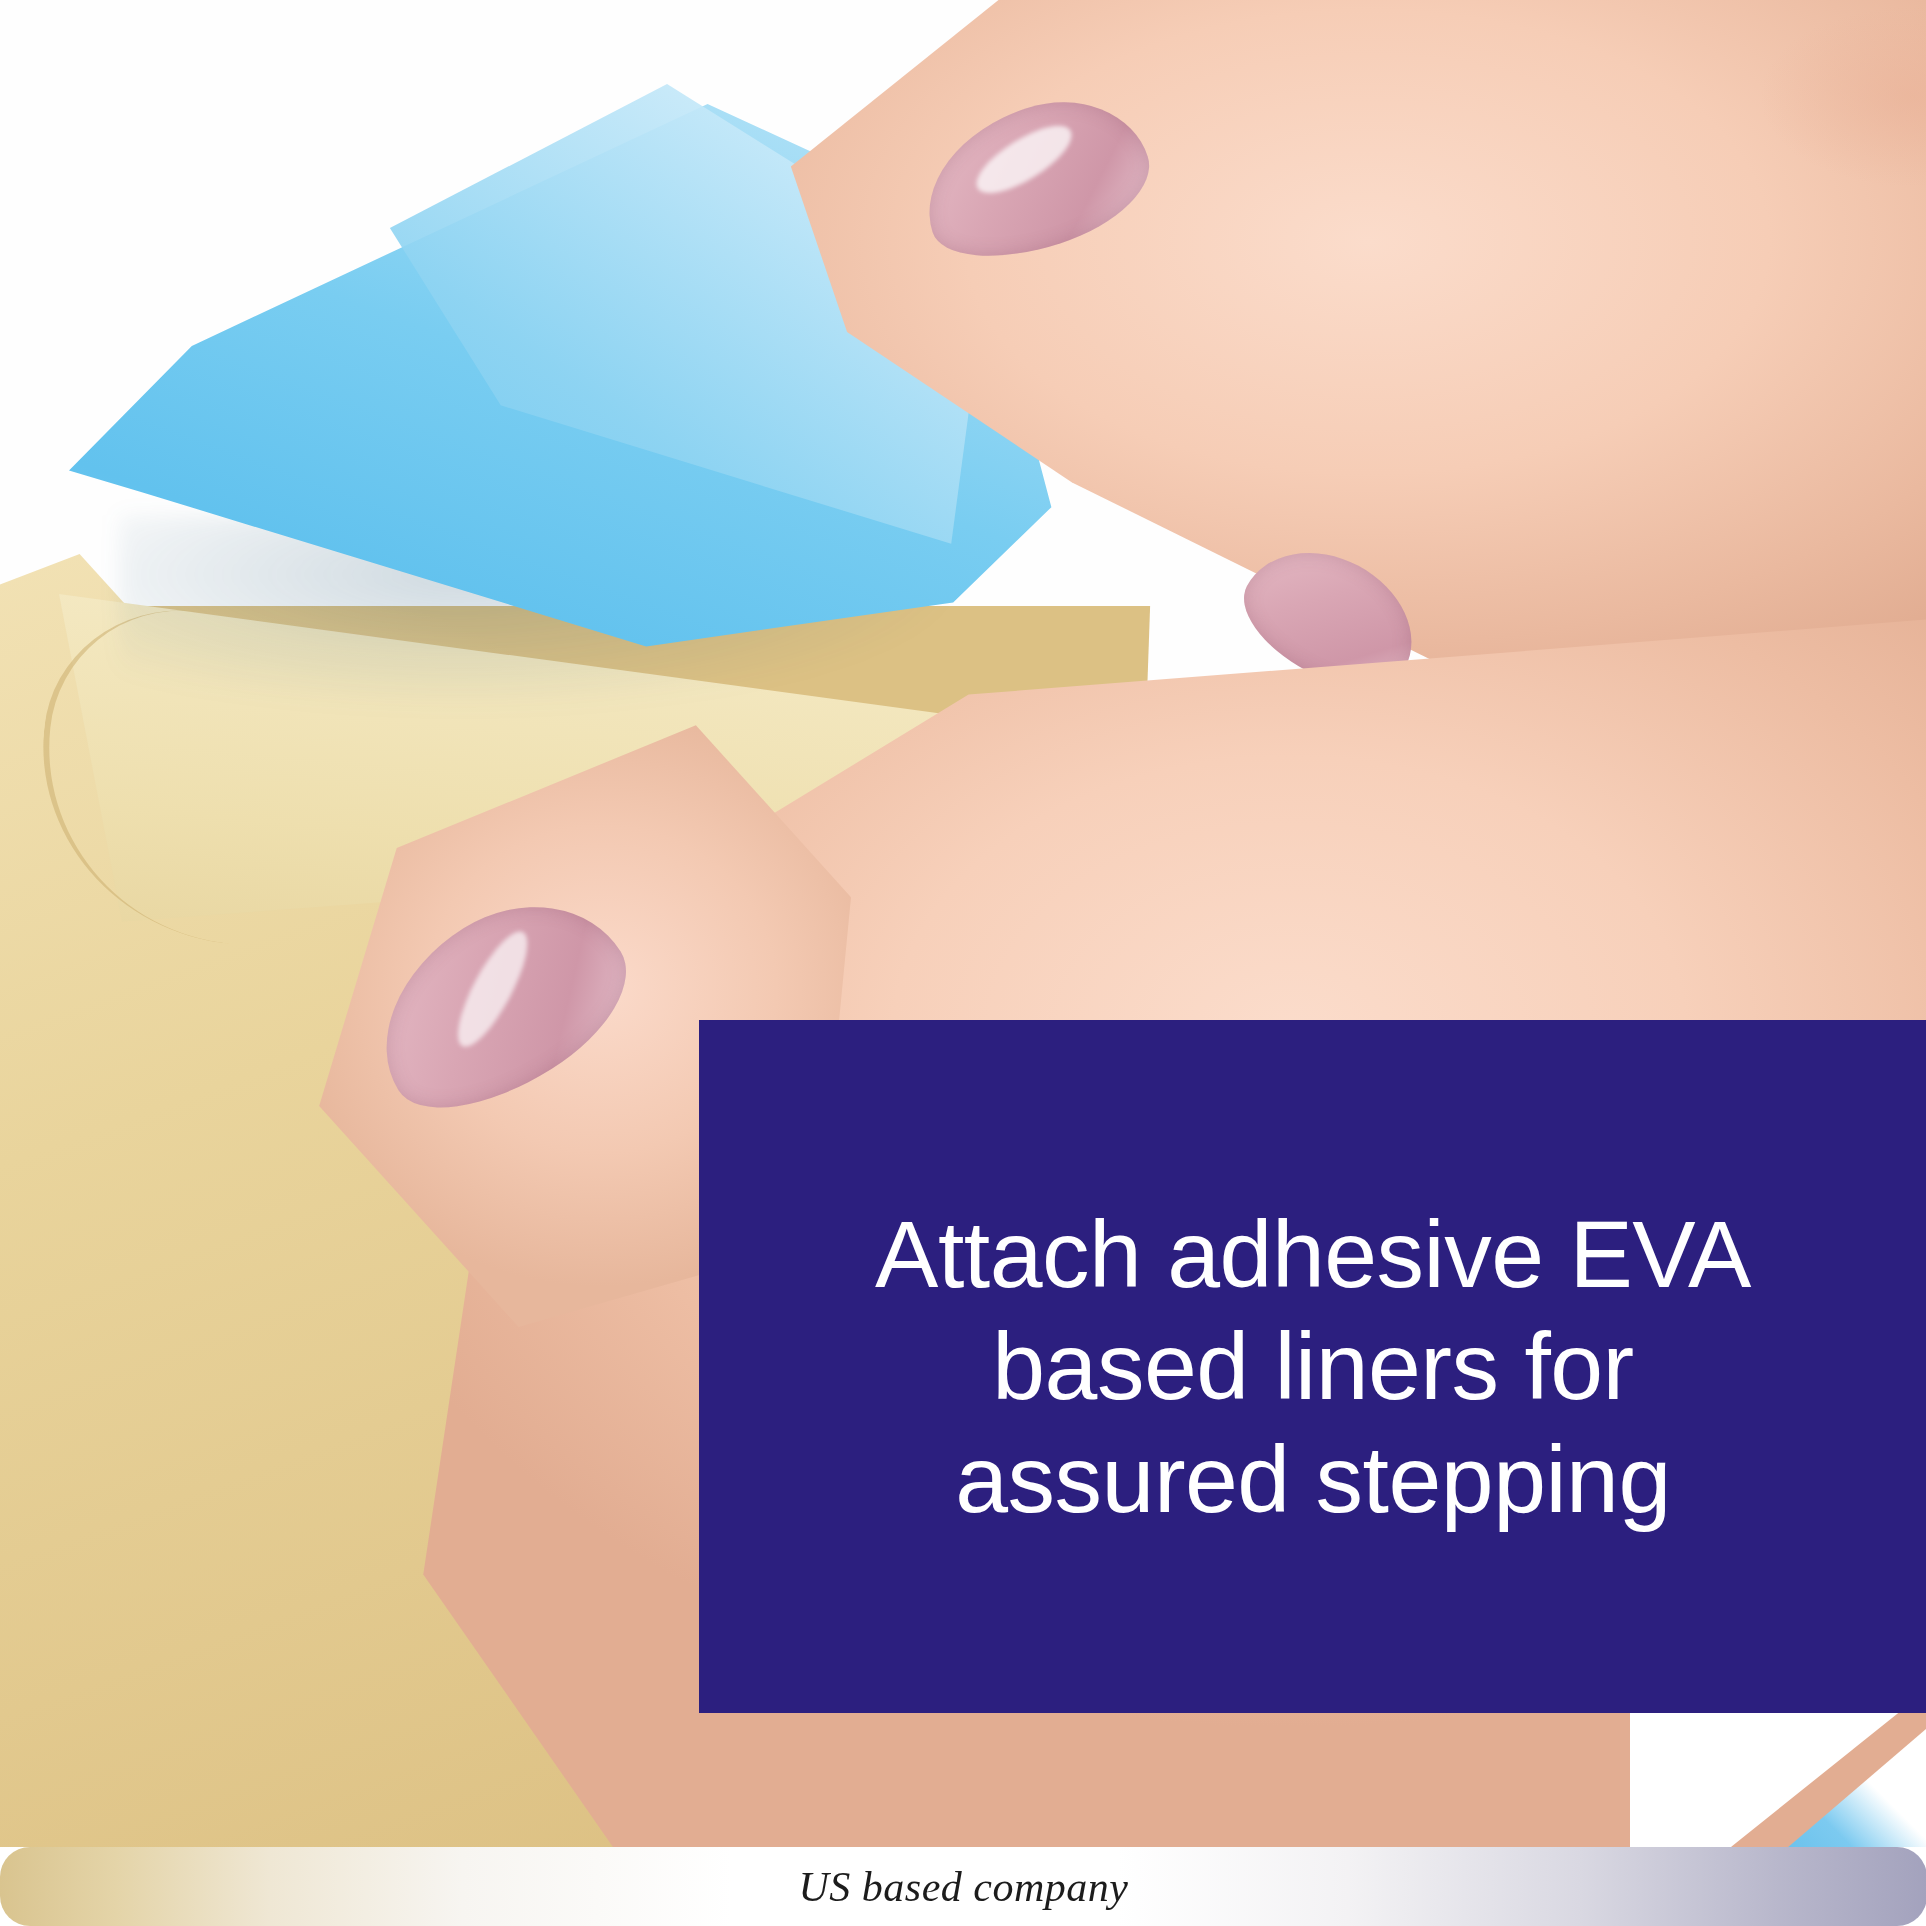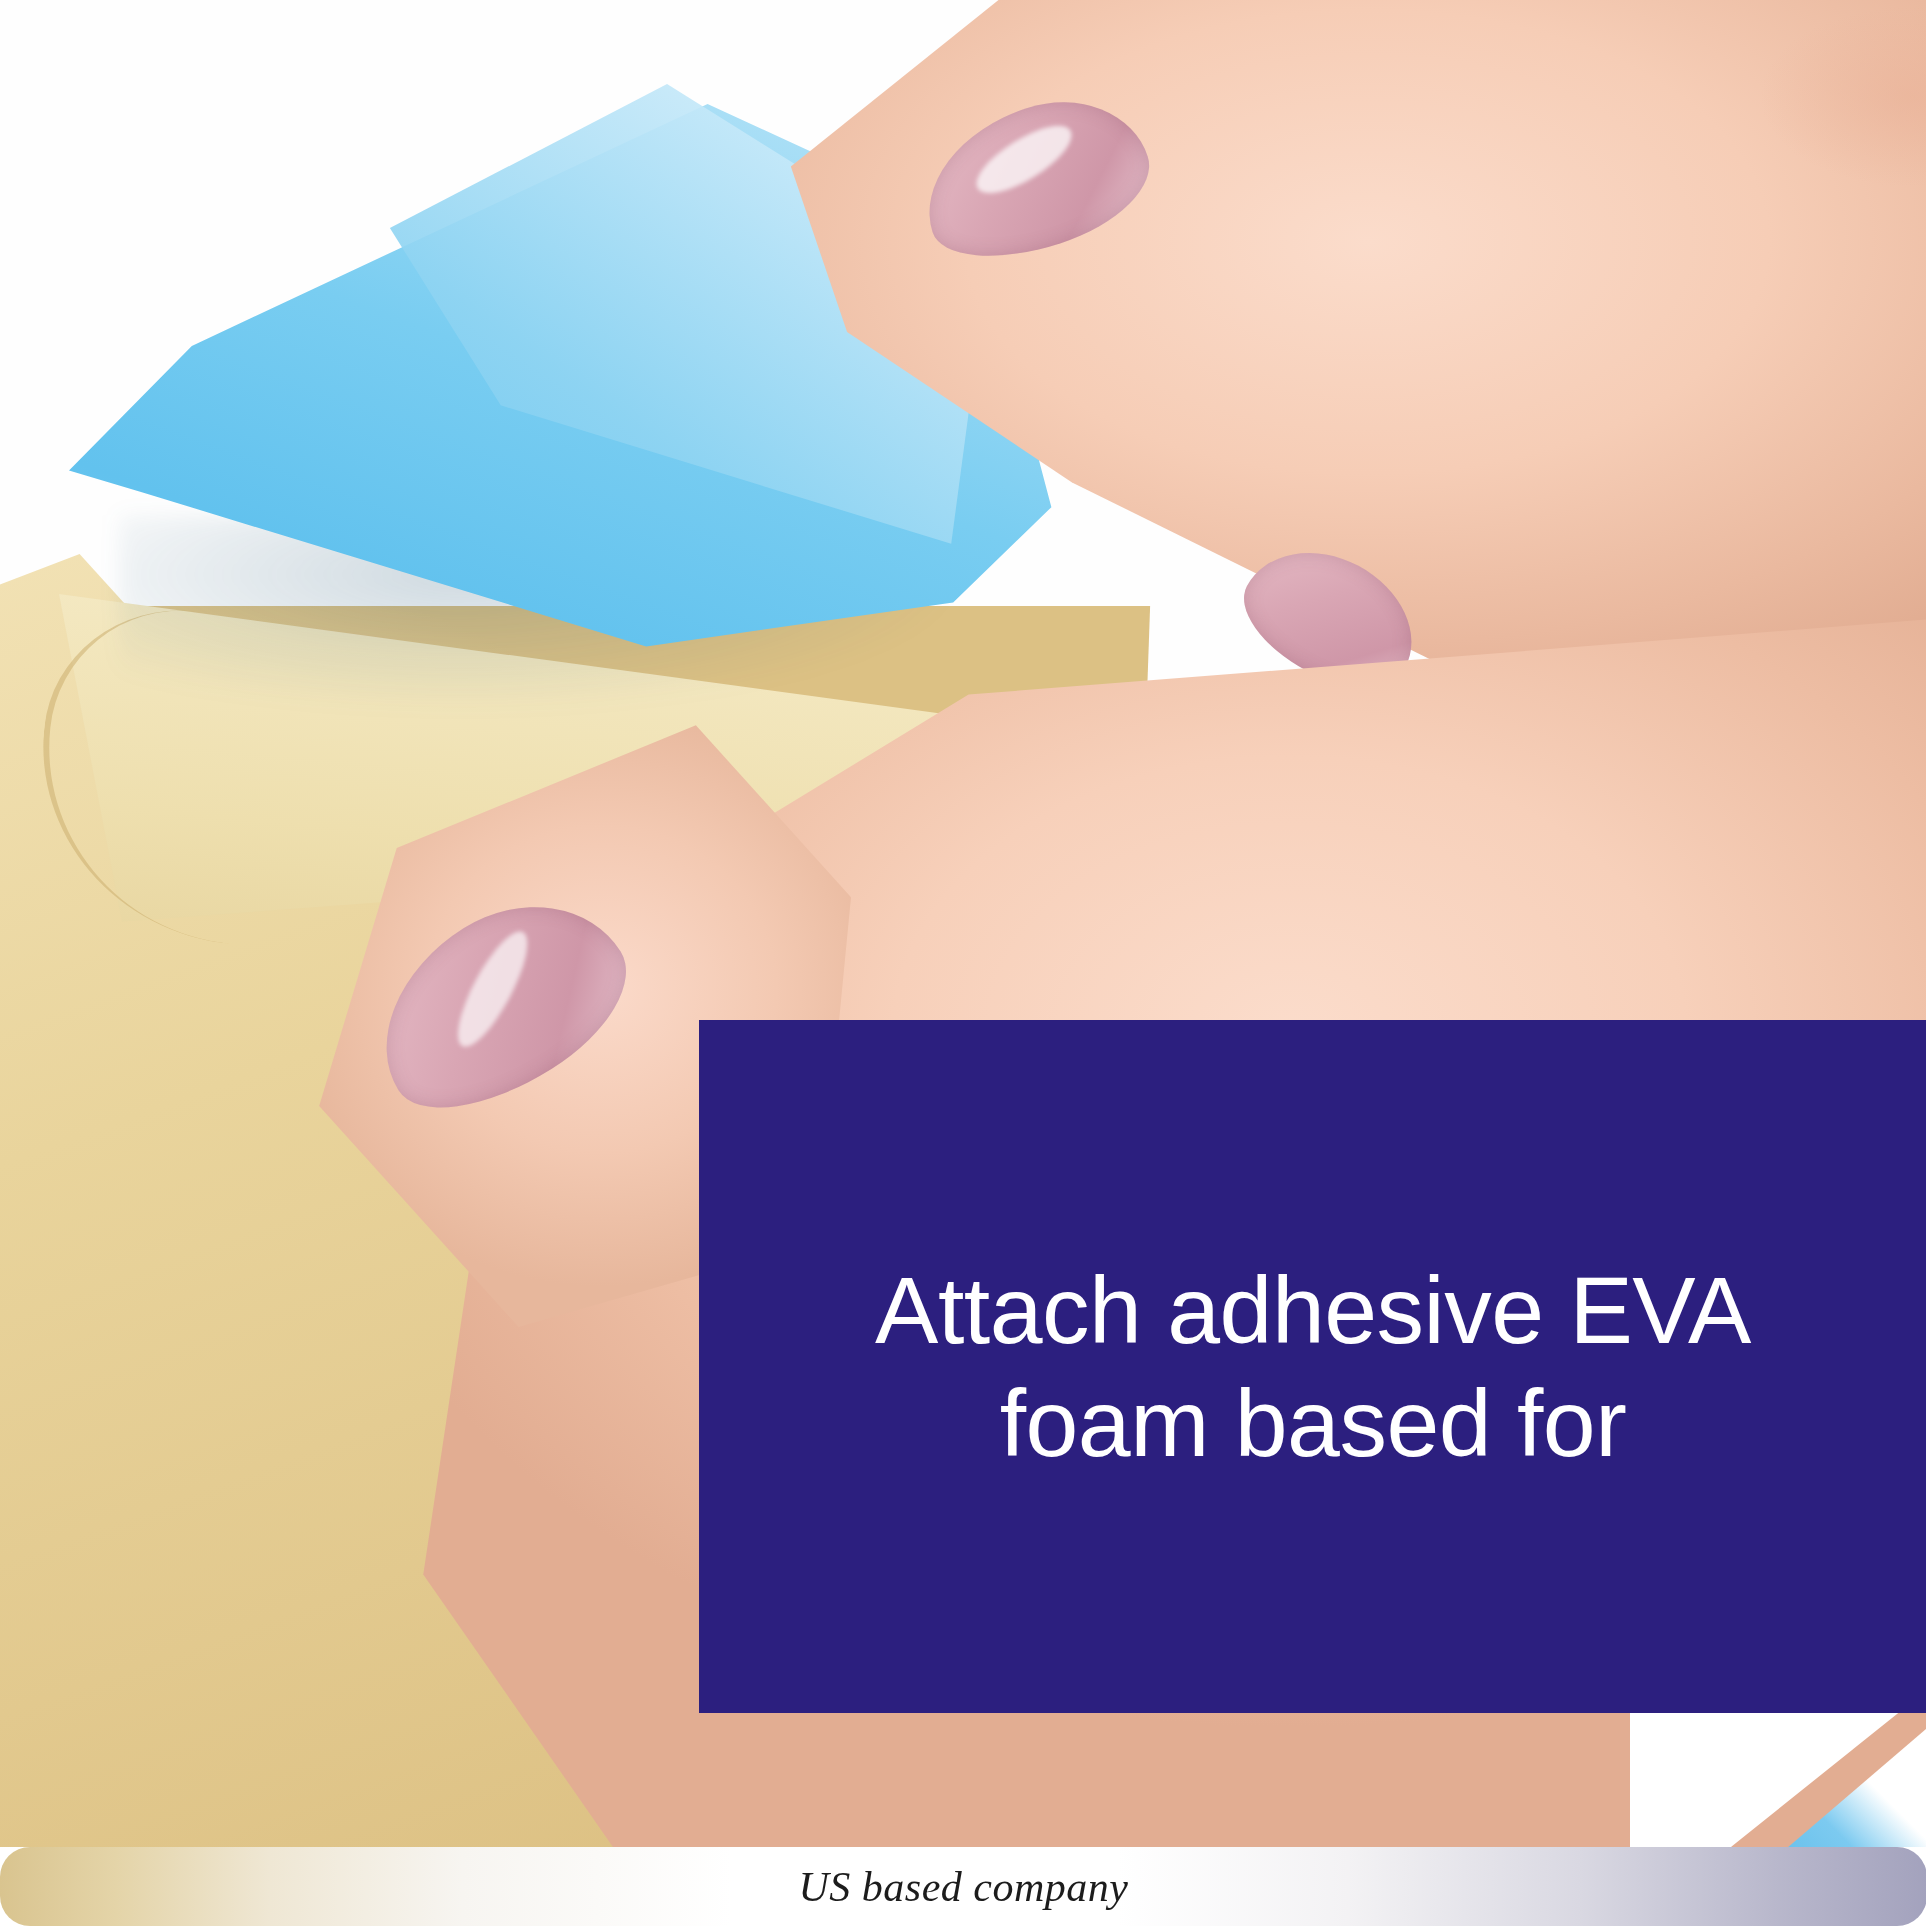--- a/index.html
+++ b/index.html
@@ -292,21 +292,22 @@
     <div class="thumb-lower"></div>
     <div class="nail n3"></div>
 
     <div class="white-corner"></div>
     <div class="blue-sliver"></div>
   </div>
 
   <div class="caption-box">
     <div class="caption-text">
       <div>Attach adhesive EVA</div>
-      <div>foam based for</div>
+      <div>based liners for</div>
+      <div>assured stepping</div>
     </div>
   </div>
 
   <div class="footer">
     <div class="footer-text">US based company</div>
   </div>
 
 </div>
 
 

